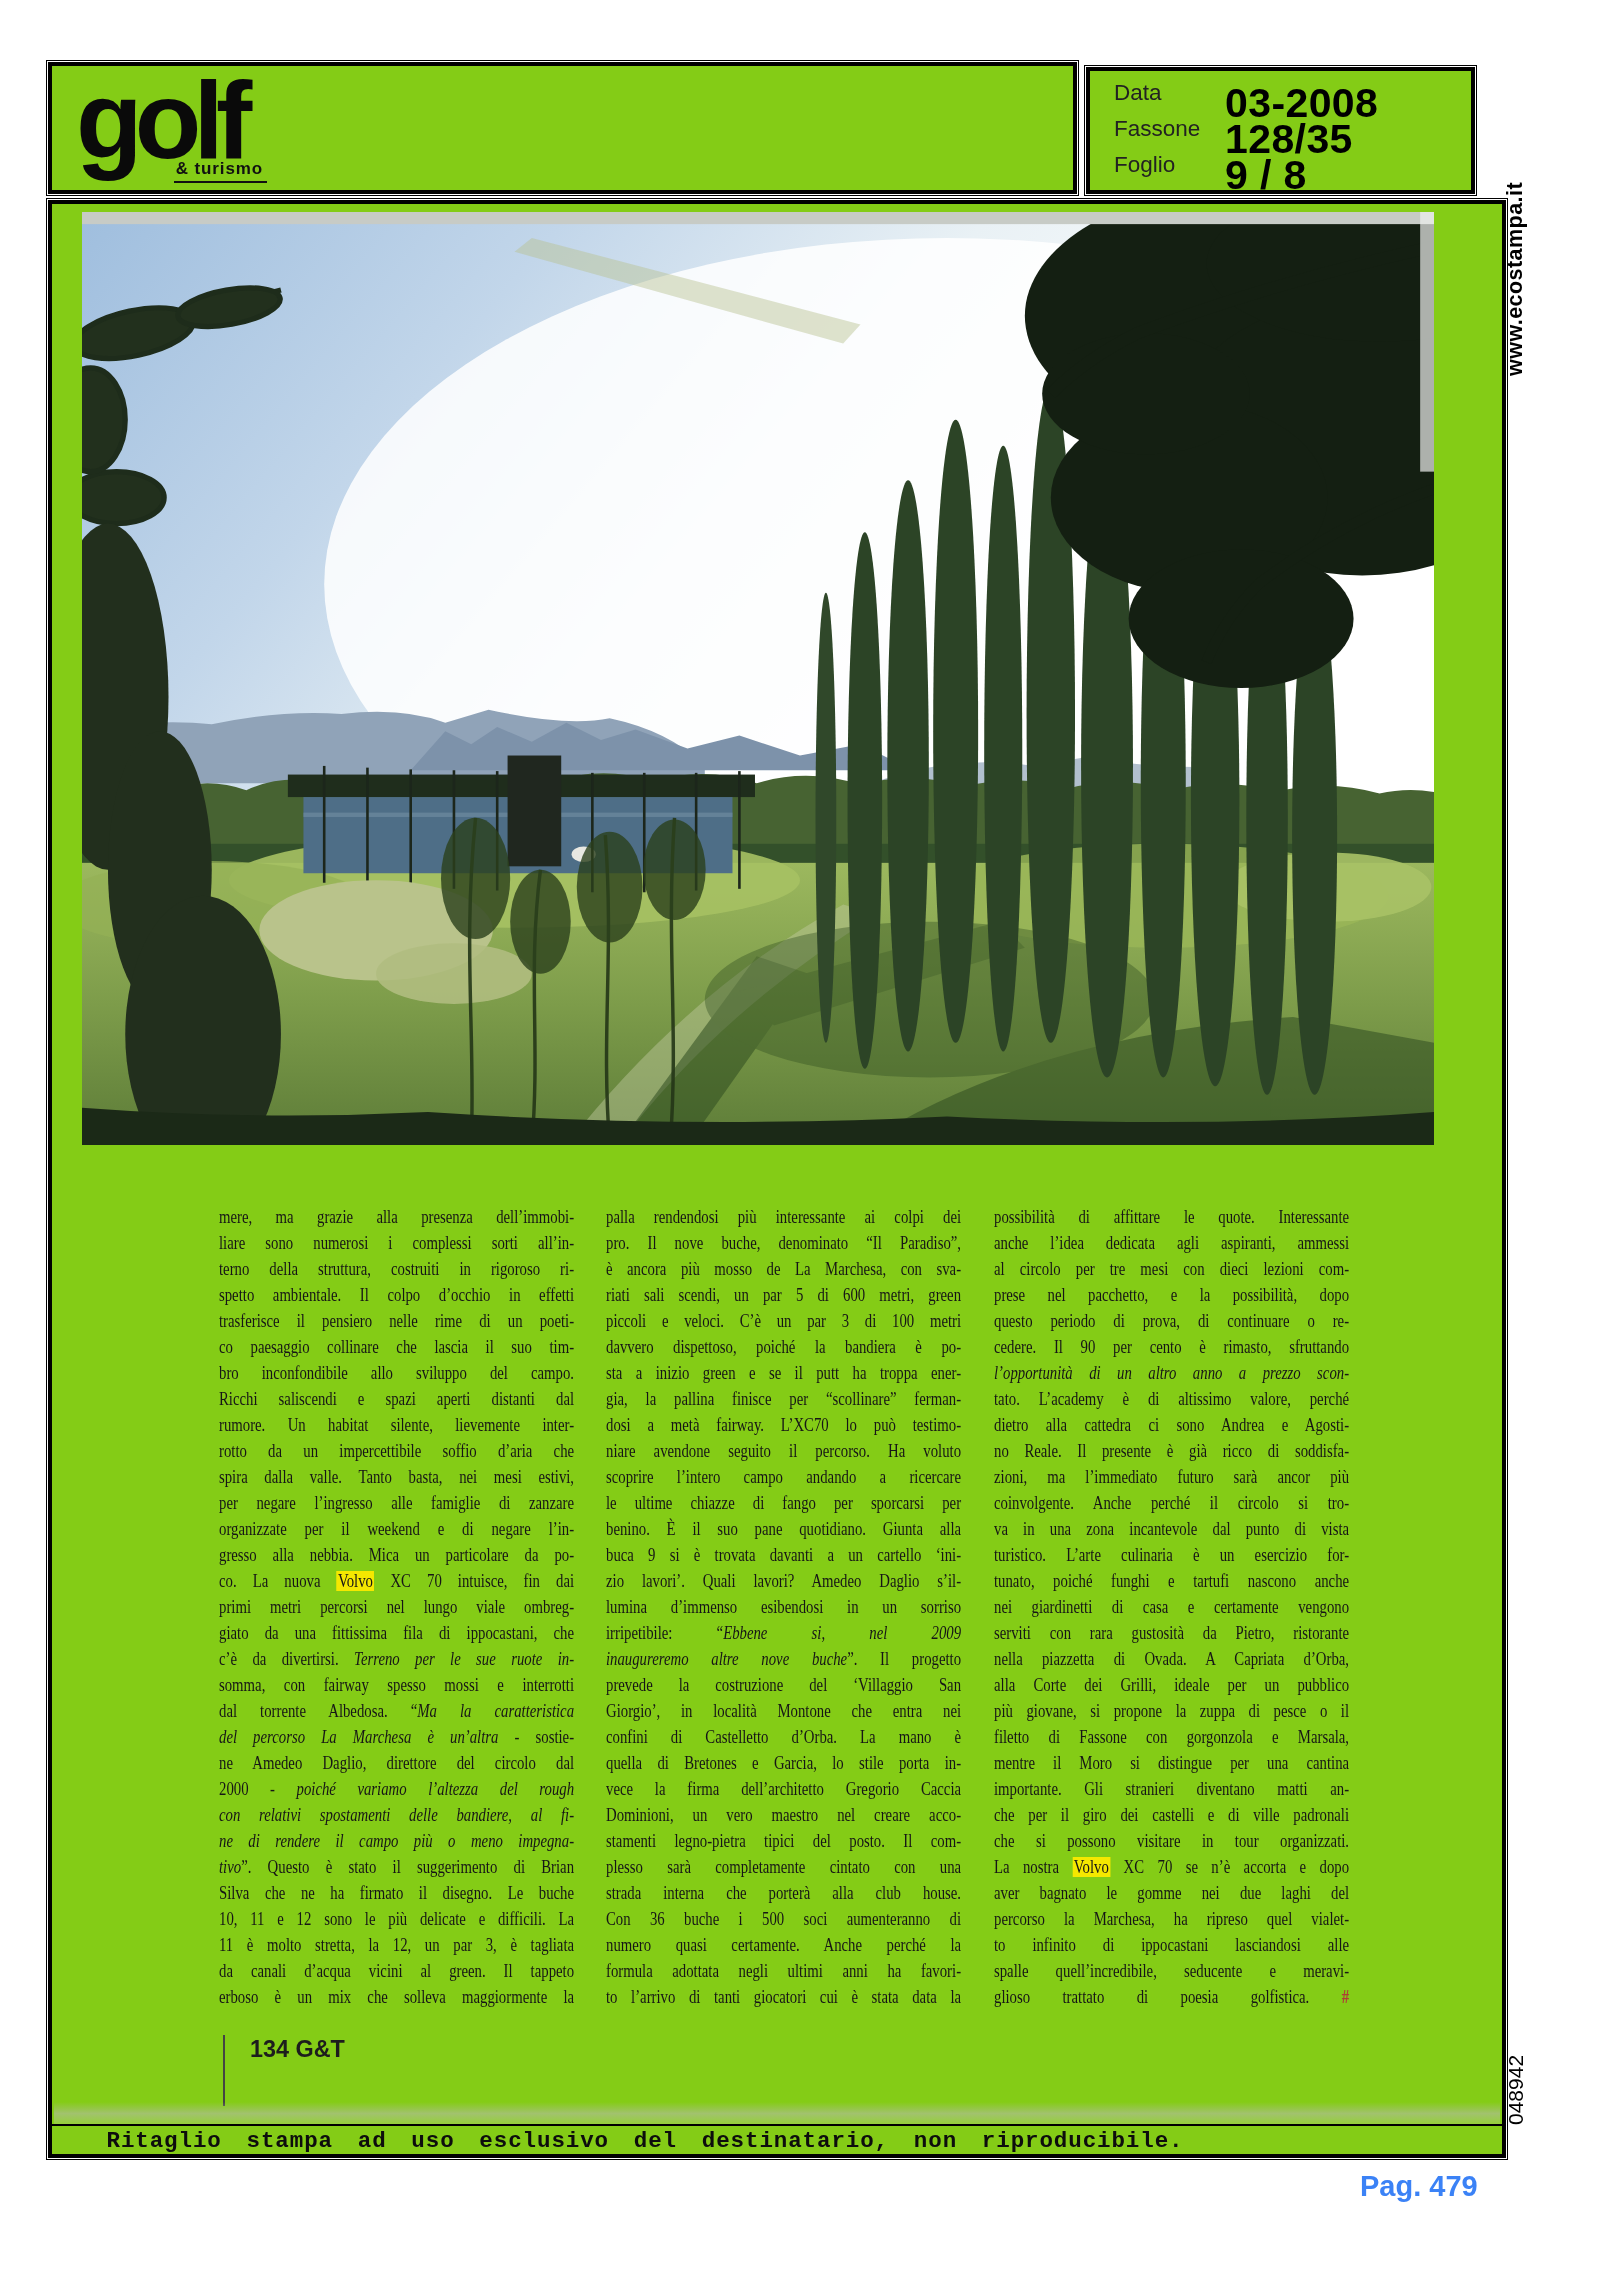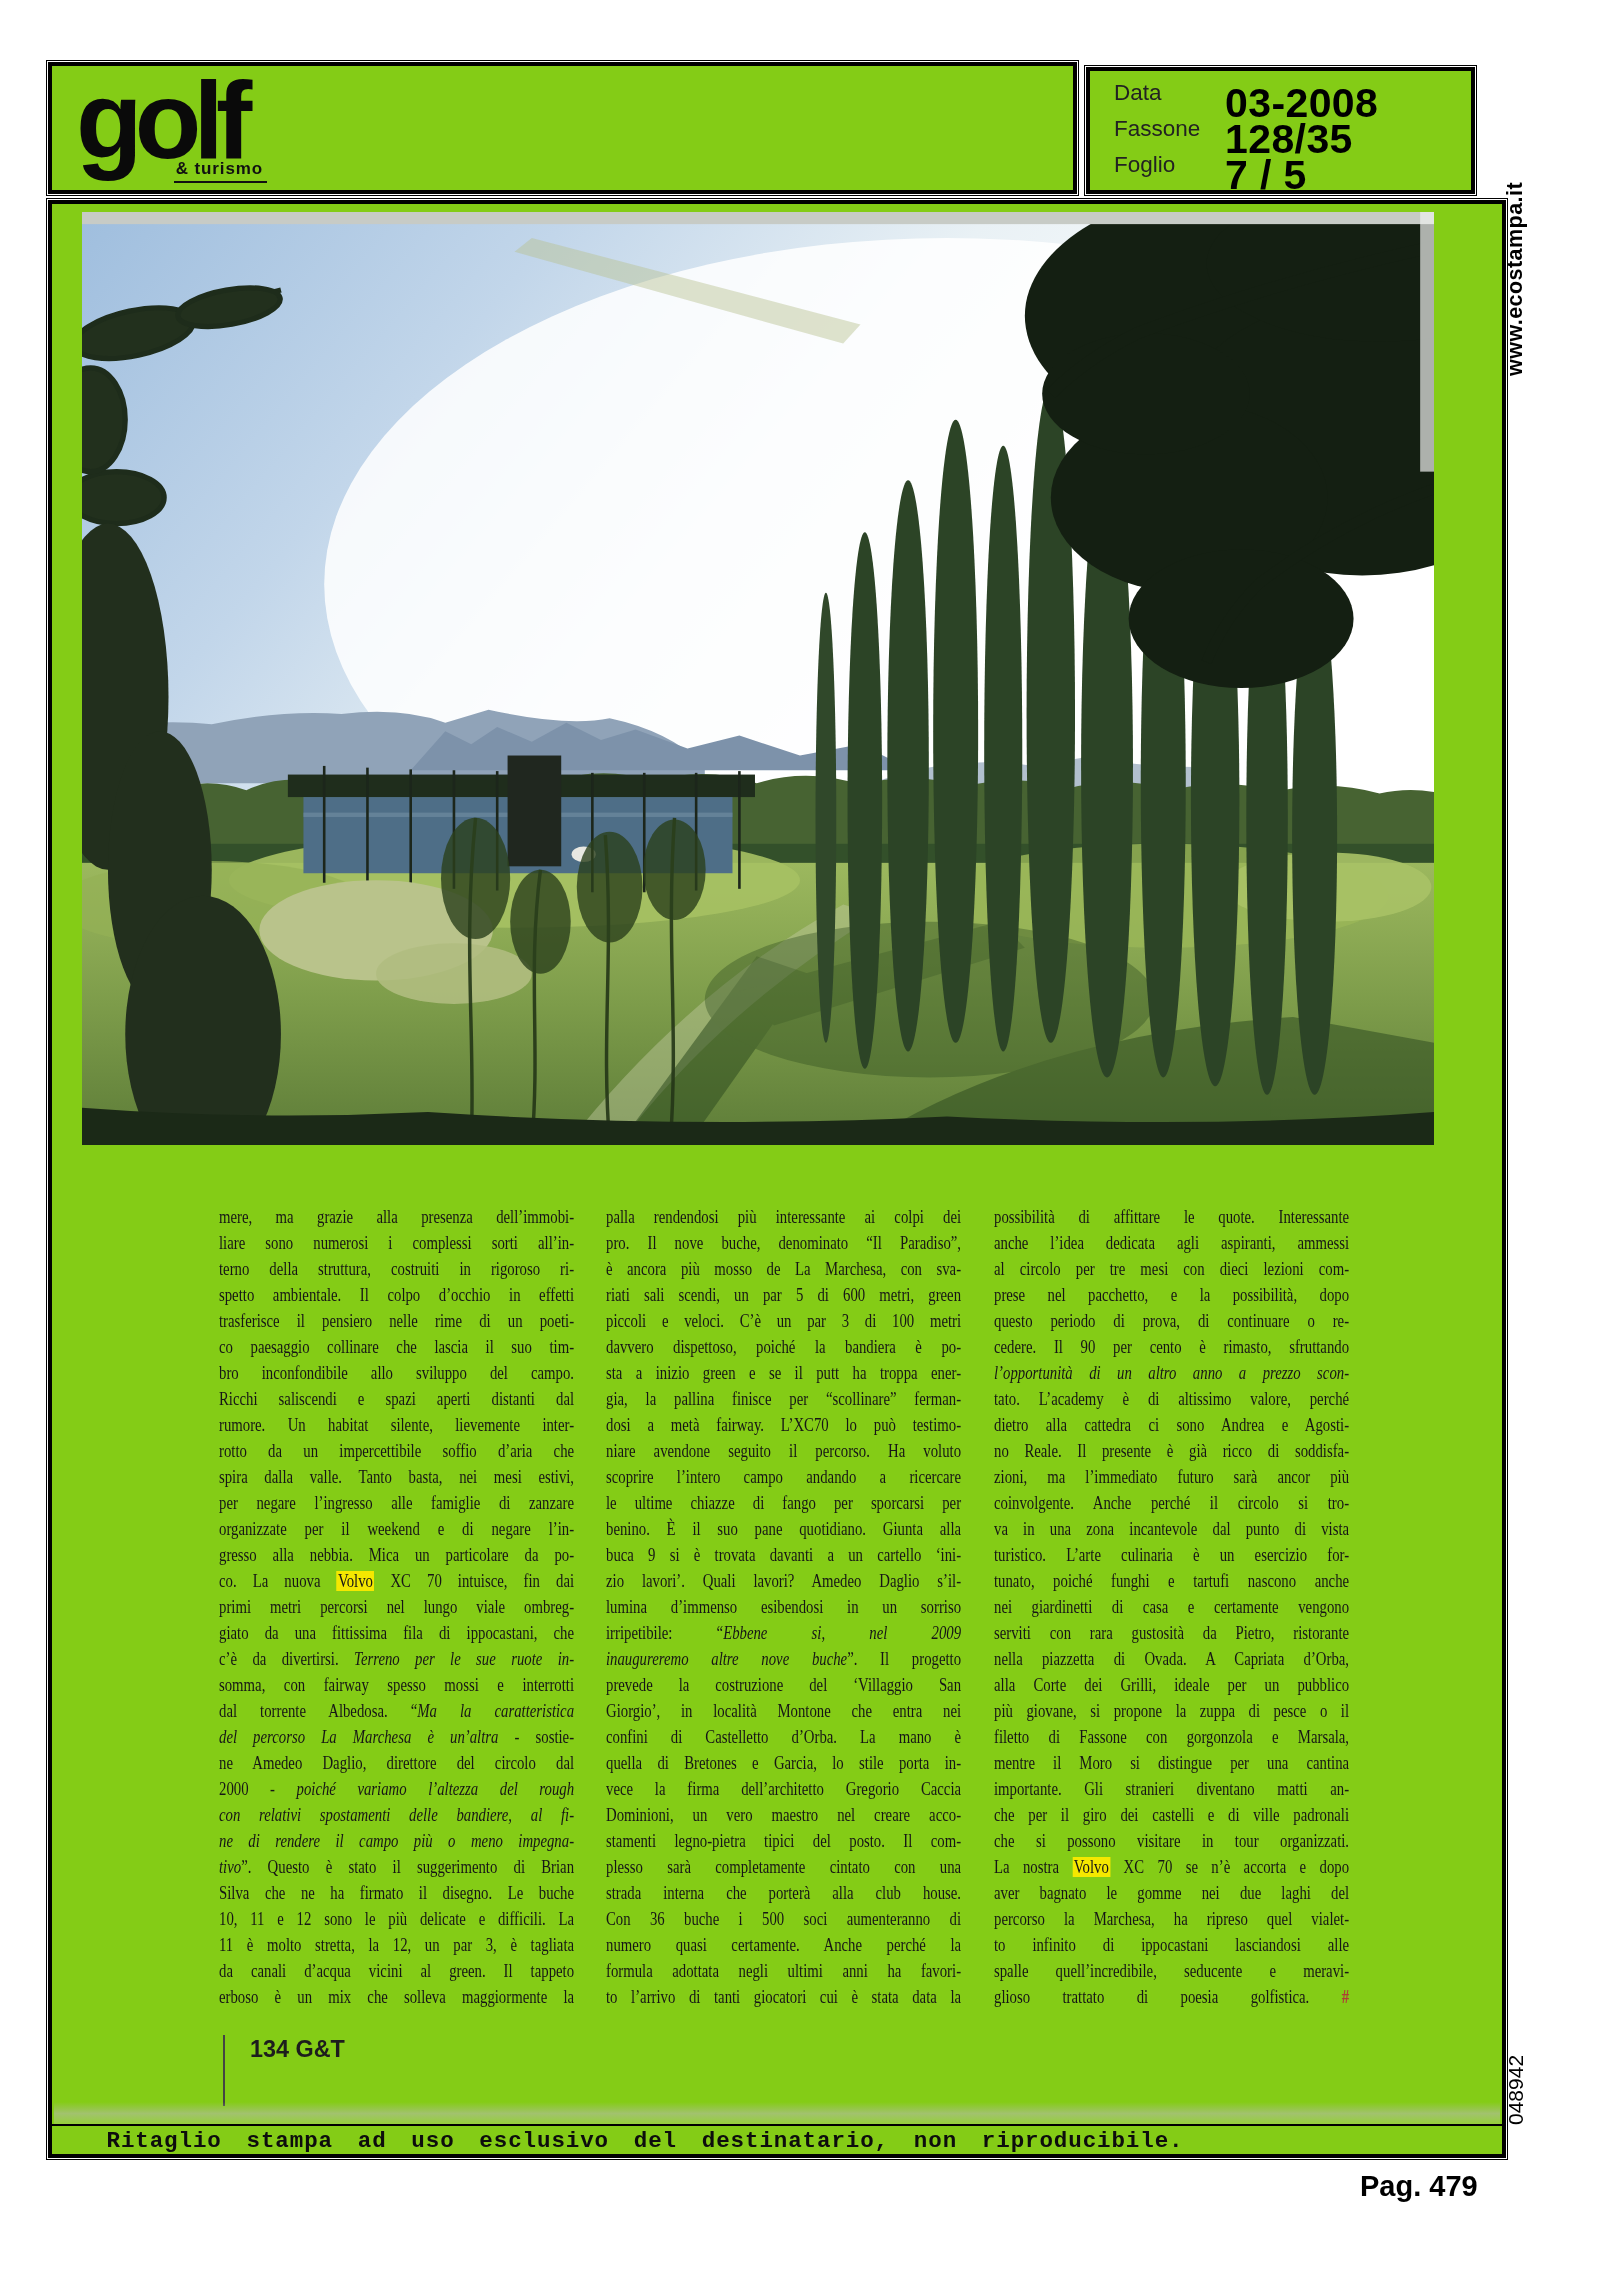--- a/index.html
+++ b/index.html
@@ -50,21 +50,21 @@
 
   
   #scan-shadow{position:absolute;left:54px;top:2102px;width:1446px;height:22.5px;
                background:linear-gradient(to bottom,rgba(255,255,255,0),rgba(186,186,182,0.55) 50%,rgba(235,235,232,0.15));}
 
   
   #footer-rule{position:absolute;left:52px;top:2124px;width:1450px;height:1.7px;background:#000;}
   #footer-notice{position:absolute;left:52px;top:2128px;width:1186px;text-align:center;
                  font-family:"Liberation Mono",monospace;font-size:22.5px;font-weight:700;
                  word-spacing:10.4px;letter-spacing:0.9px;color:#0d0d0d;}
-  #page-number{position:absolute;left:1360px;top:2170px;font-size:29px;font-weight:600;color:#000000;}
+  #page-number{position:absolute;left:1360px;top:2170px;font-size:29px;font-weight:600;color:#3b82f6;}
 </style>
 </head>
 <body>
 
 <div id="page">
 
   <div id="logo-box" class="box-frame">
     <div class="logo-title">golf</div>
     <div class="logo-sub">&amp; turismo</div>
   </div>
@@ -73,21 +73,21 @@
     <div class="meta-row">
       <span class="meta-label">Data</span>
       <span class="meta-value">03-2008</span>
     </div>
     <div class="meta-row">
       <span class="meta-label">Fassone</span>
       <span class="meta-value">128/35</span>
     </div>
     <div class="meta-row">
       <span class="meta-label">Foglio</span>
-      <span class="meta-value">7 / 5</span>
+      <span class="meta-value">9 / 8</span>
     </div>
   </div>
 
   <div id="watermark" class="vtext">www.ecostampa.it</div>
   <div id="code-vert" class="vtext">048942</div>
 
   <div id="main-frame" class="box-frame"></div>
 
   <div id="photo">
     <svg viewBox="0 0 1563 1078" preserveAspectRatio="none">

